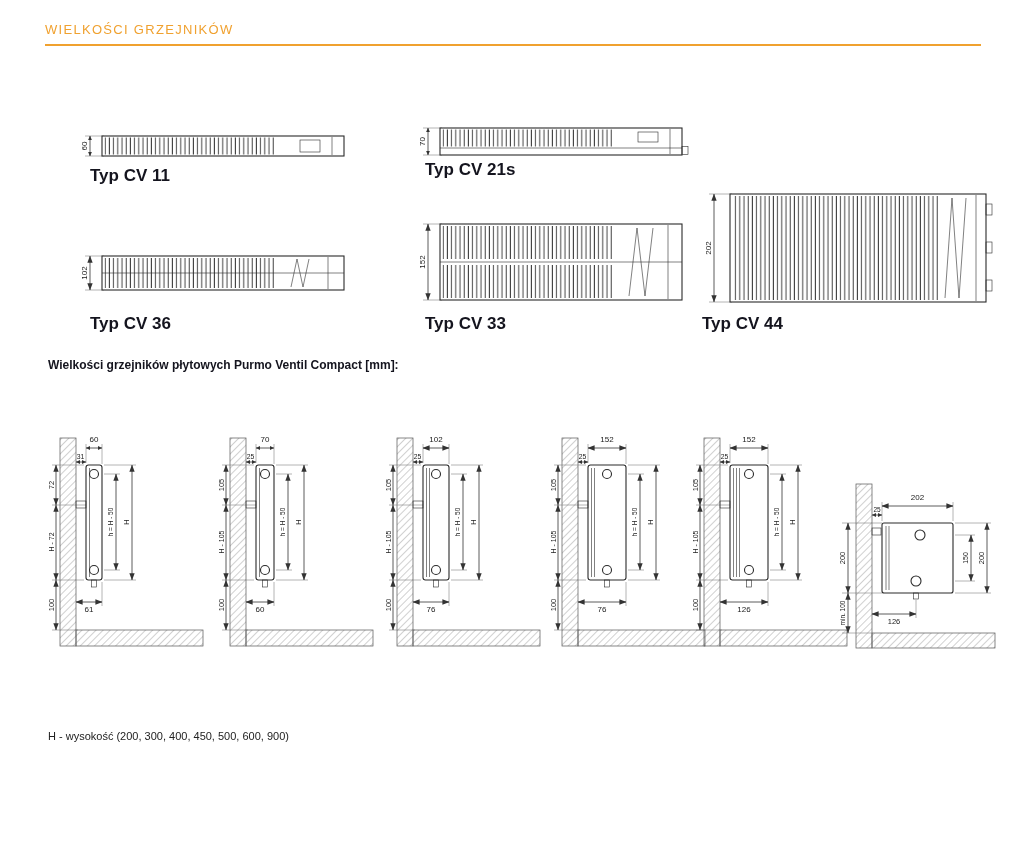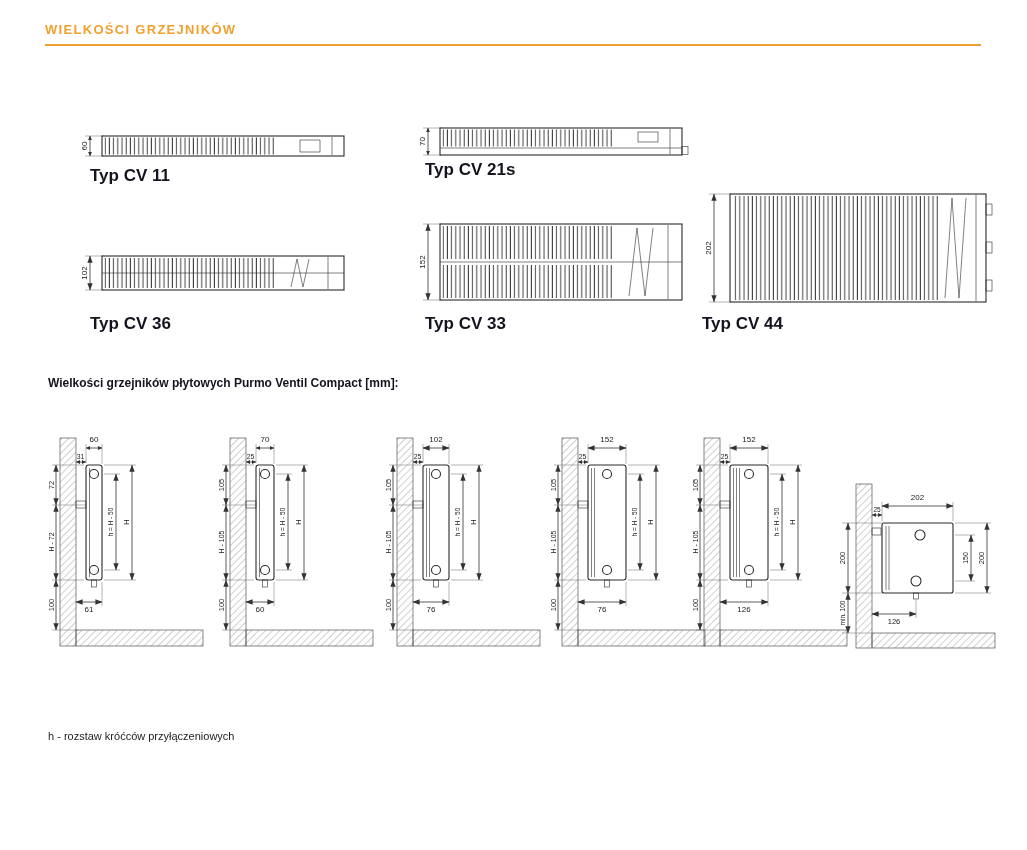--- a/index.html
+++ b/index.html
@@ -1,21 +1,21 @@
 <!DOCTYPE html>
 <html><head>
 <meta charset="utf-8">
 <style>
   html,body{margin:0;padding:0;background:#fff;}
   .page{position:relative;width:1027px;height:850px;background:#fff;font-family:"Liberation Sans",sans-serif;overflow:hidden;}
   .abs{position:absolute;}
-  .title{position:absolute;left:45px;top:22px;font-size:13px;letter-spacing:1.3px;font-weight:700;}
+  .title{position:absolute;left:45px;top:22px;font-size:13px;letter-spacing:1.3px;font-weight:400;}
   .rule{position:absolute;left:45px;top:44px;width:936px;height:1.5px;}
   .type-label{position:absolute;font-size:17px;font-weight:700;color:#14141e;}
-  .subtitle{position:absolute;left:48px;top:376px;font-size:12px;font-weight:700;color:#14141e;}
+  .subtitle{position:absolute;left:48px;top:358px;font-size:12px;font-weight:700;color:#14141e;}
   .legend{position:absolute;left:48px;top:730px;font-size:11px;color:#222;}
   .legend div{margin-bottom:7px;}
   svg text{font-family:"Liberation Sans",sans-serif;fill:#1a1a1a;}
   .dim{stroke:#333;stroke-width:0.8;}
   .ext{stroke:#777;stroke-width:0.55;}
   .body-stroke{fill:#fff;stroke:#2b2b2b;stroke-width:1.1;}
   .thin{stroke:#2b2b2b;stroke-width:0.6;fill:none;}
 </style>
 </head>
 <body>
@@ -382,16 +382,16 @@
     <text x="79.5" y="22" text-anchor="middle" font-size="8">202</text>
     <text x="39" y="34" text-anchor="middle" font-size="6.5">25</text>
     <text x="7" y="80" transform="rotate(-90 7 80)" text-anchor="middle" font-size="7.5">200</text>
     <text x="7" y="135" transform="rotate(-90 7 135)" text-anchor="middle" font-size="6.5">min. 100</text>
     <text x="130" y="80" transform="rotate(-90 130 80)" text-anchor="middle" font-size="7">150</text>
     <text x="146" y="80" transform="rotate(-90 146 80)" text-anchor="middle" font-size="7.5">200</text>
     <text x="56" y="146" text-anchor="middle" font-size="7.5">126</text>
   </svg>
 
   <div class="legend">
-    <div>h - rozstaw króćców przyłączeniowych</div>
+    <div>H - wysokość (200, 300, 400, 450, 500, 600, 900)</div>
   </div>
 
 </div>
 
 </body></html>

